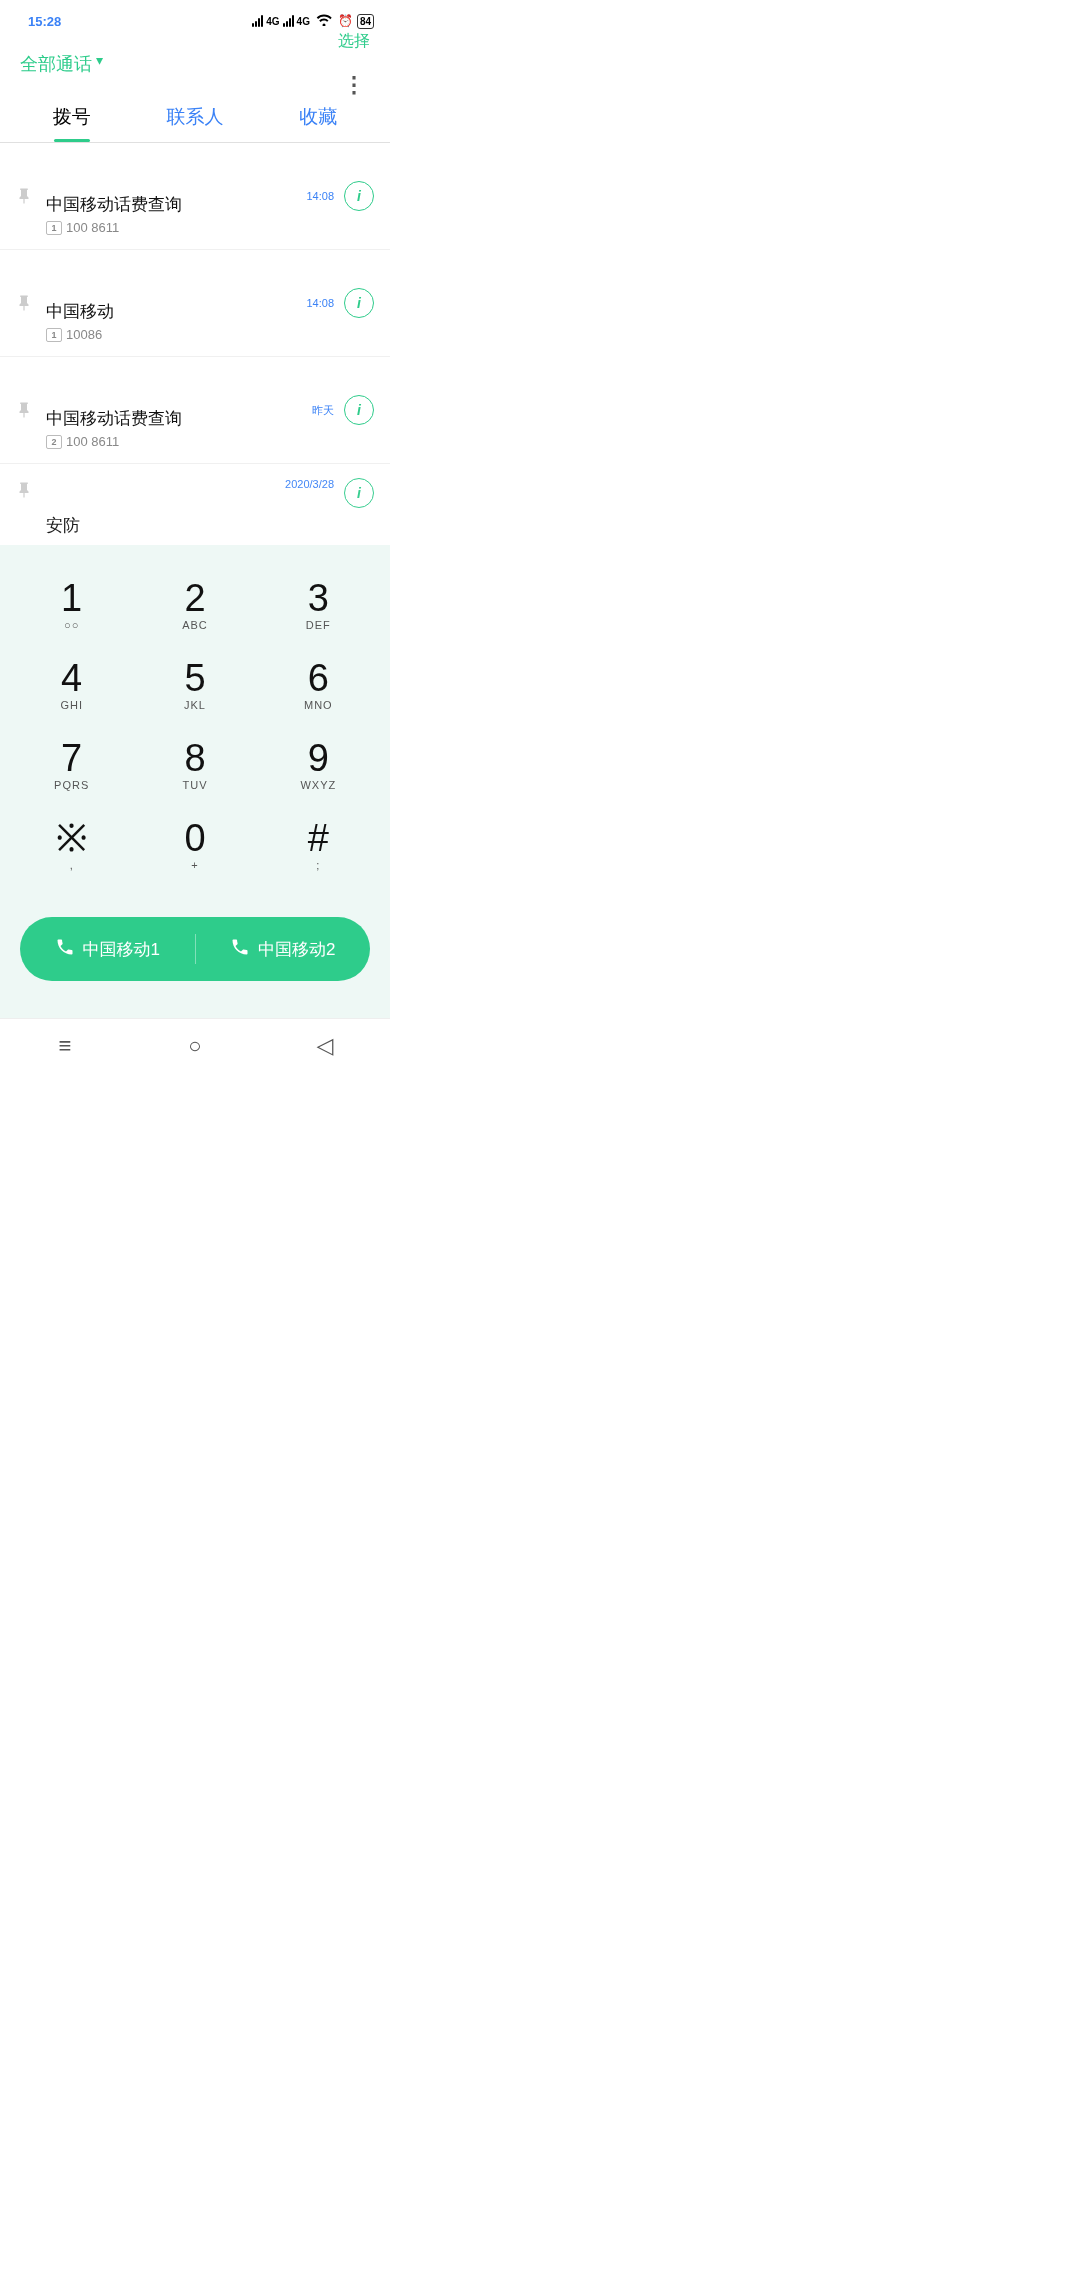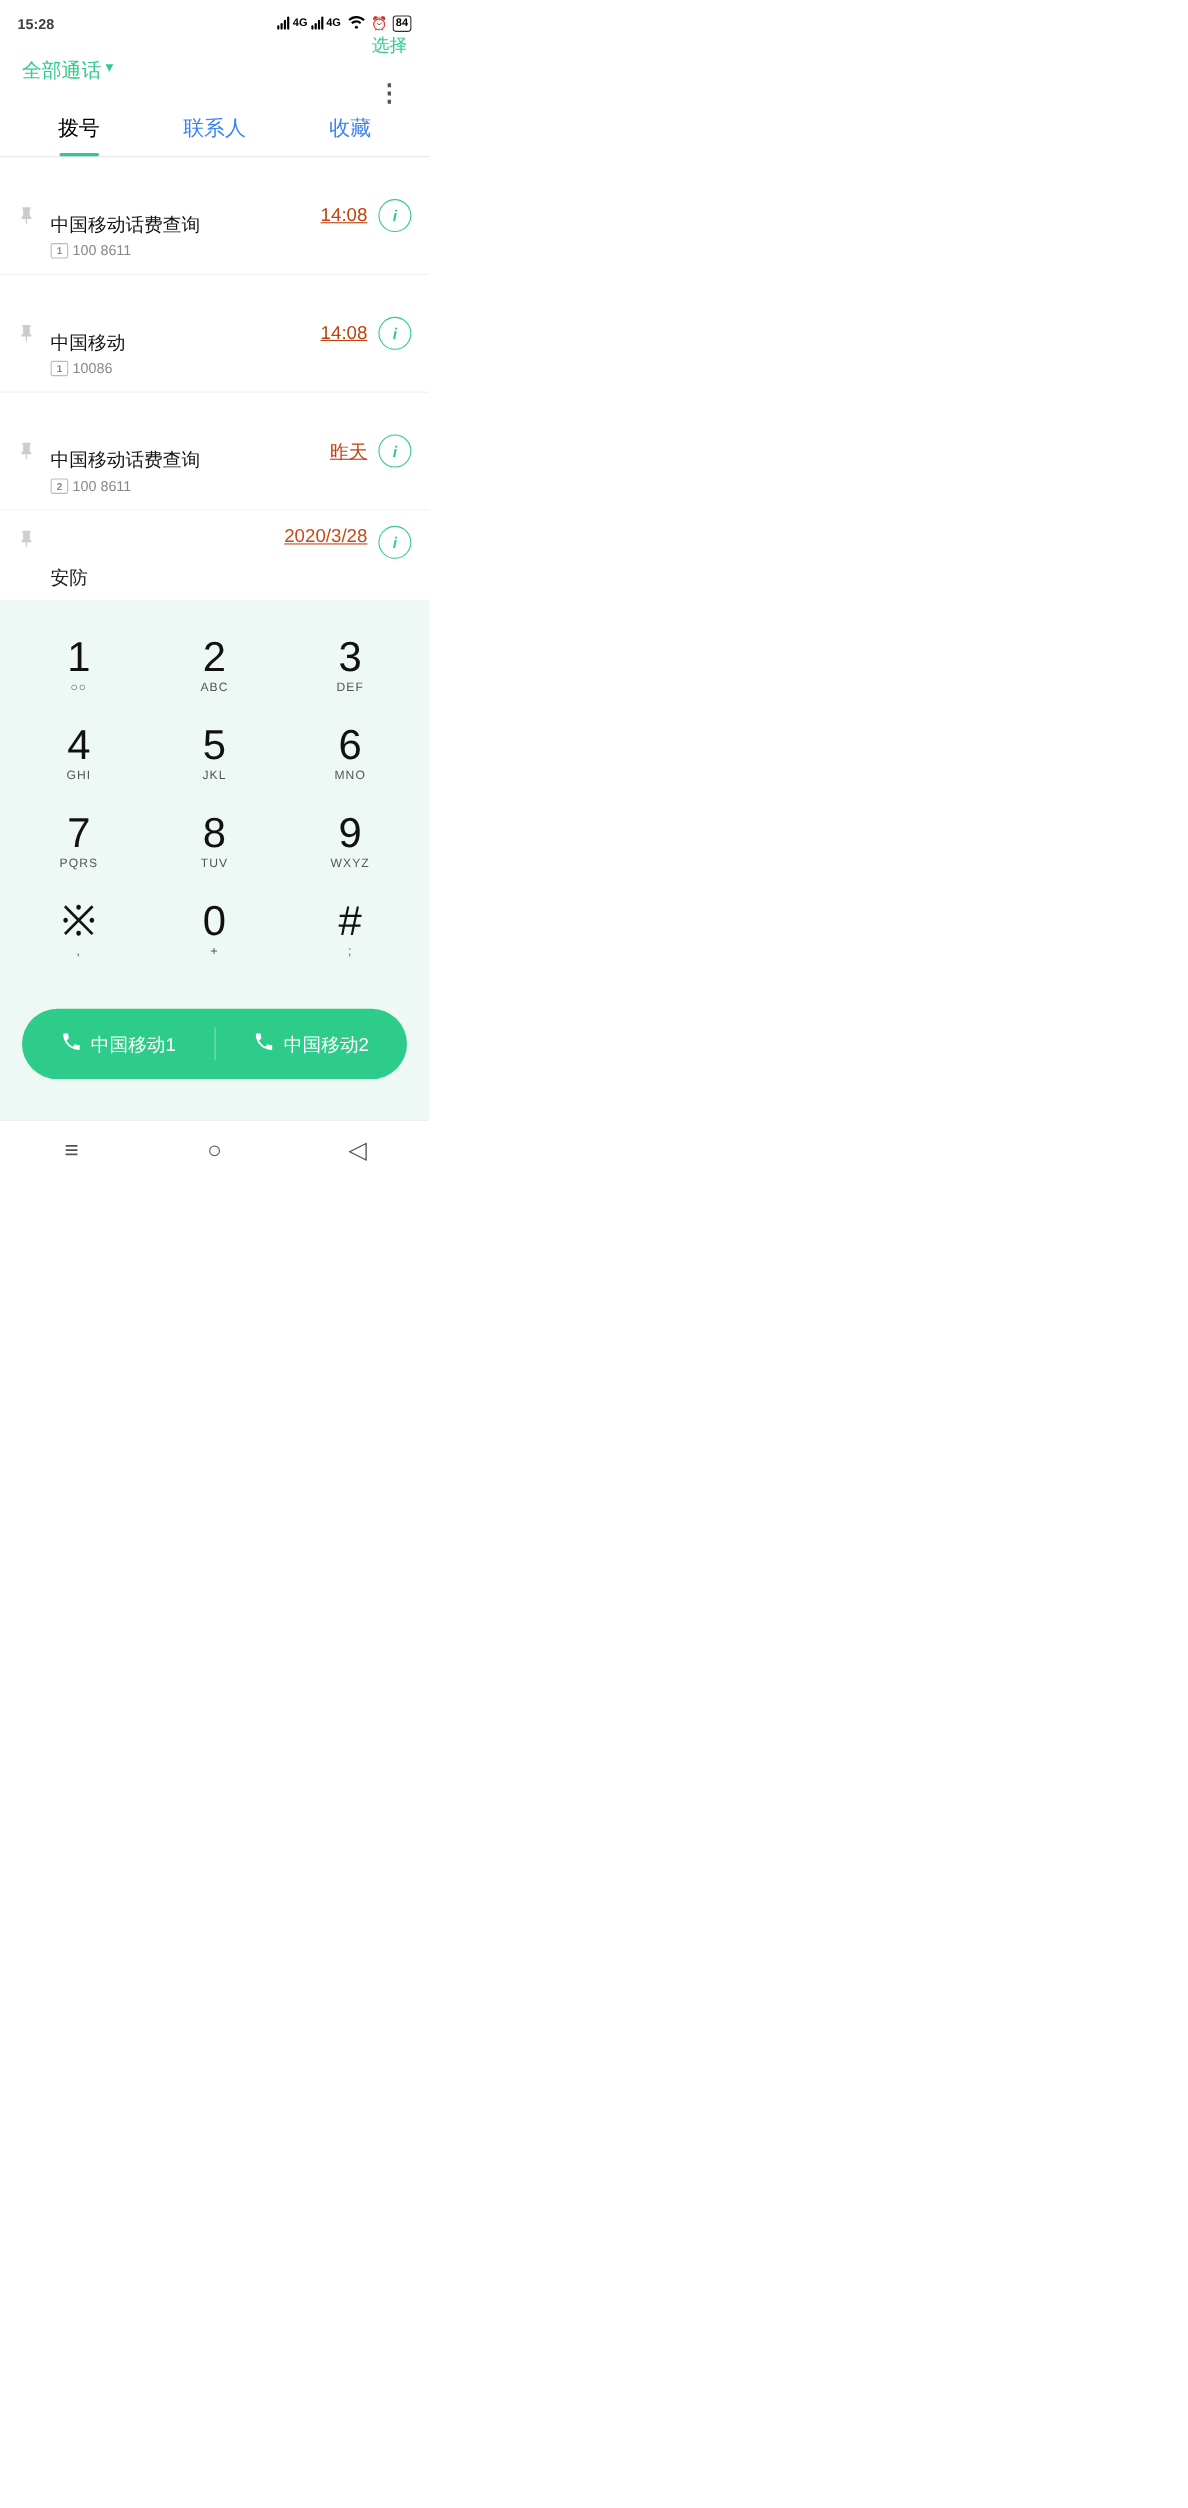--- a/index.html
+++ b/index.html
@@ -19,21 +19,22 @@
       display: flex;
       justify-content: space-between;
       align-items: center;
       padding: 8px 16px 4px;
       height: 38px;
       background: #fff;
     }
     .status-left {
       font-size: 13px;
       font-weight: 600;
-      color: #404040;
+      color: #3b82f6;
+      margin-left: 12px;
     }
     .status-right {
       display: flex;
       align-items: center;
       gap: 6px;
     }
     .signal-icons {
       display: flex;
       gap: 3px;
       align-items: center;
@@ -196,23 +197,22 @@
       flex-shrink: 0;
     }
     .call-meta {
       display: flex;
       flex-direction: column;
       align-items: flex-end;
       gap: 6px;
       margin-right: 10px;
     }
     .call-time {
-      font-size: 17px;
-      color: #c2410c;
-      text-decoration: underline;
+      font-size: 11px;
+      color: #3b82f6;
     }
     .info-btn {
       width: 30px;
       height: 30px;
       border-radius: 50%;
       border: 1.5px solid #2ecc8b;
       display: flex;
       align-items: center;
       justify-content: center;
       color: #2ecc8b;

